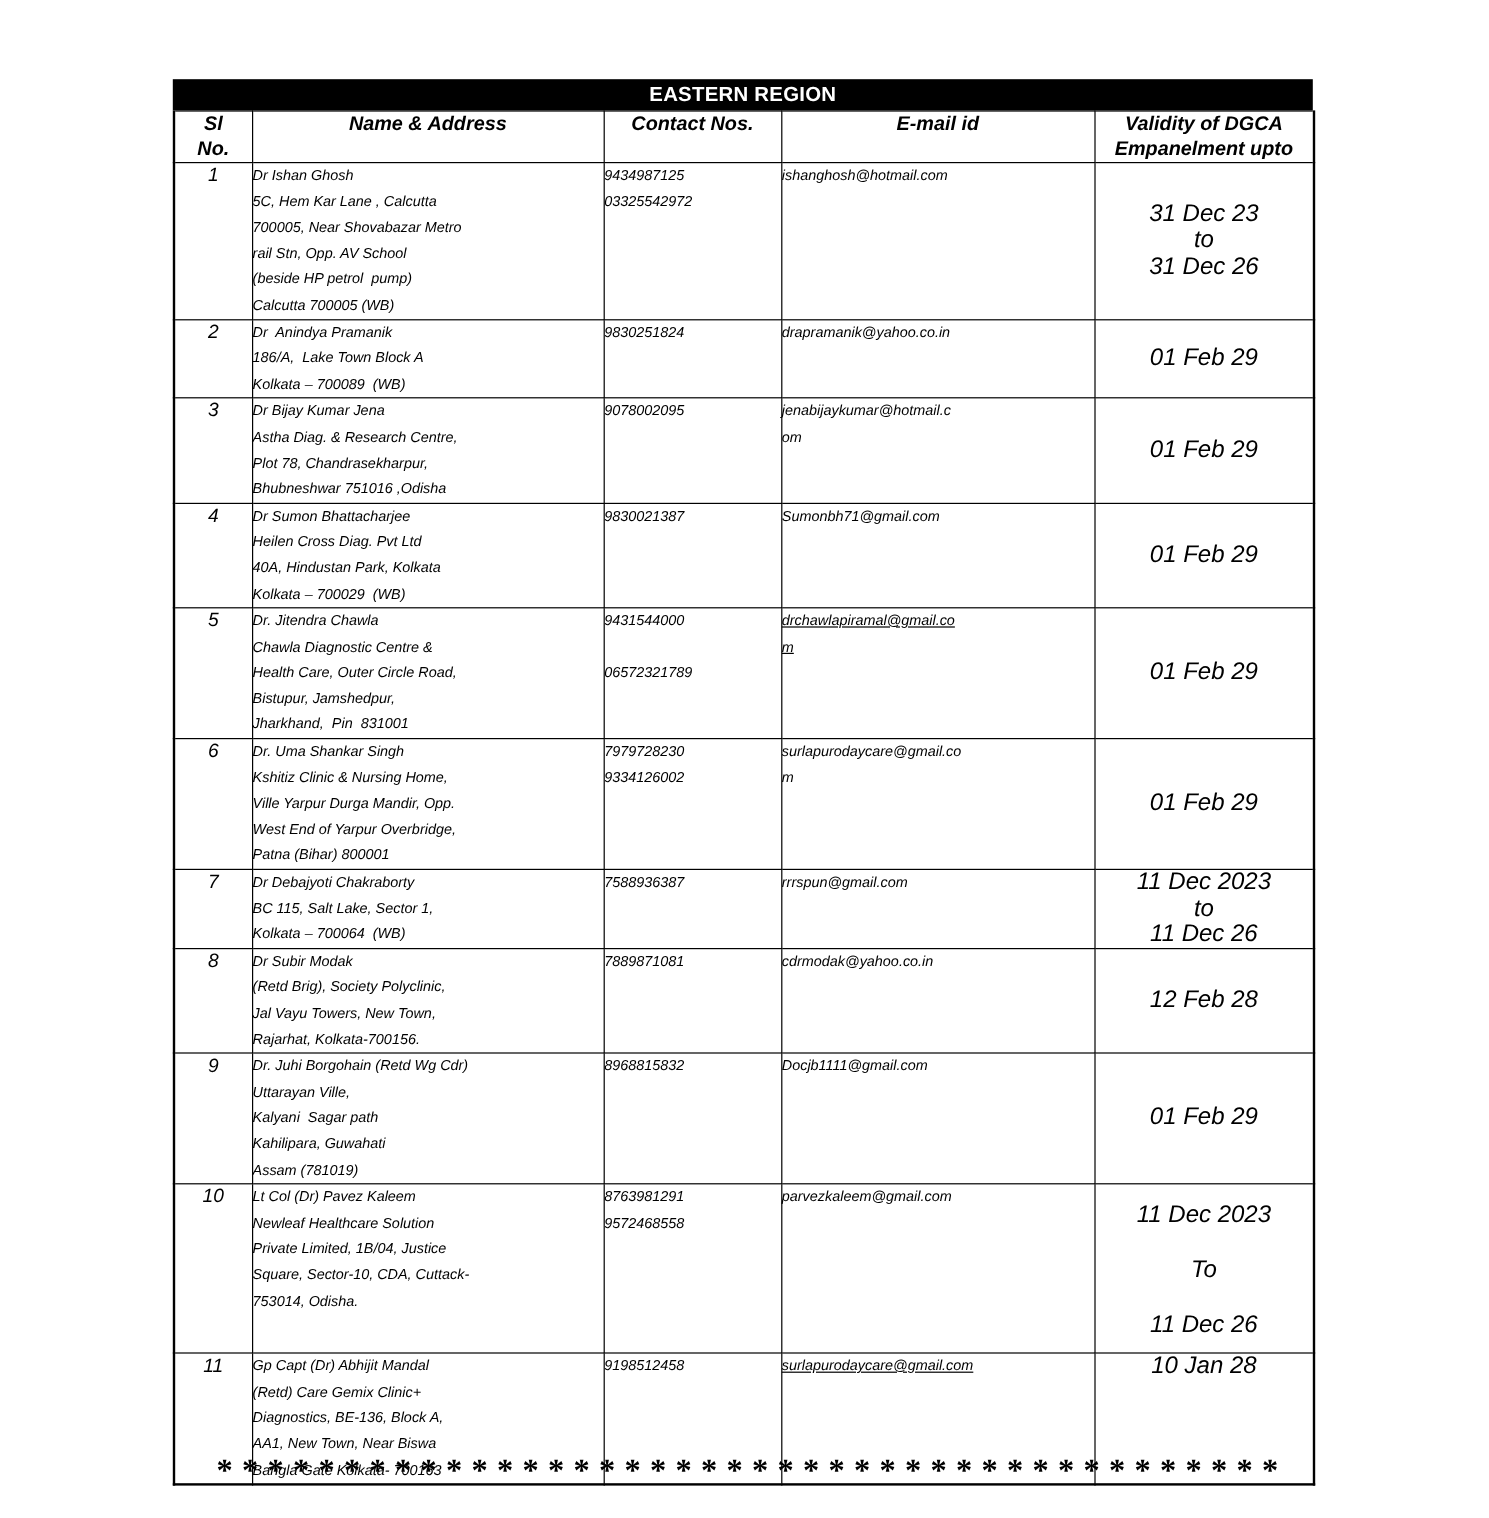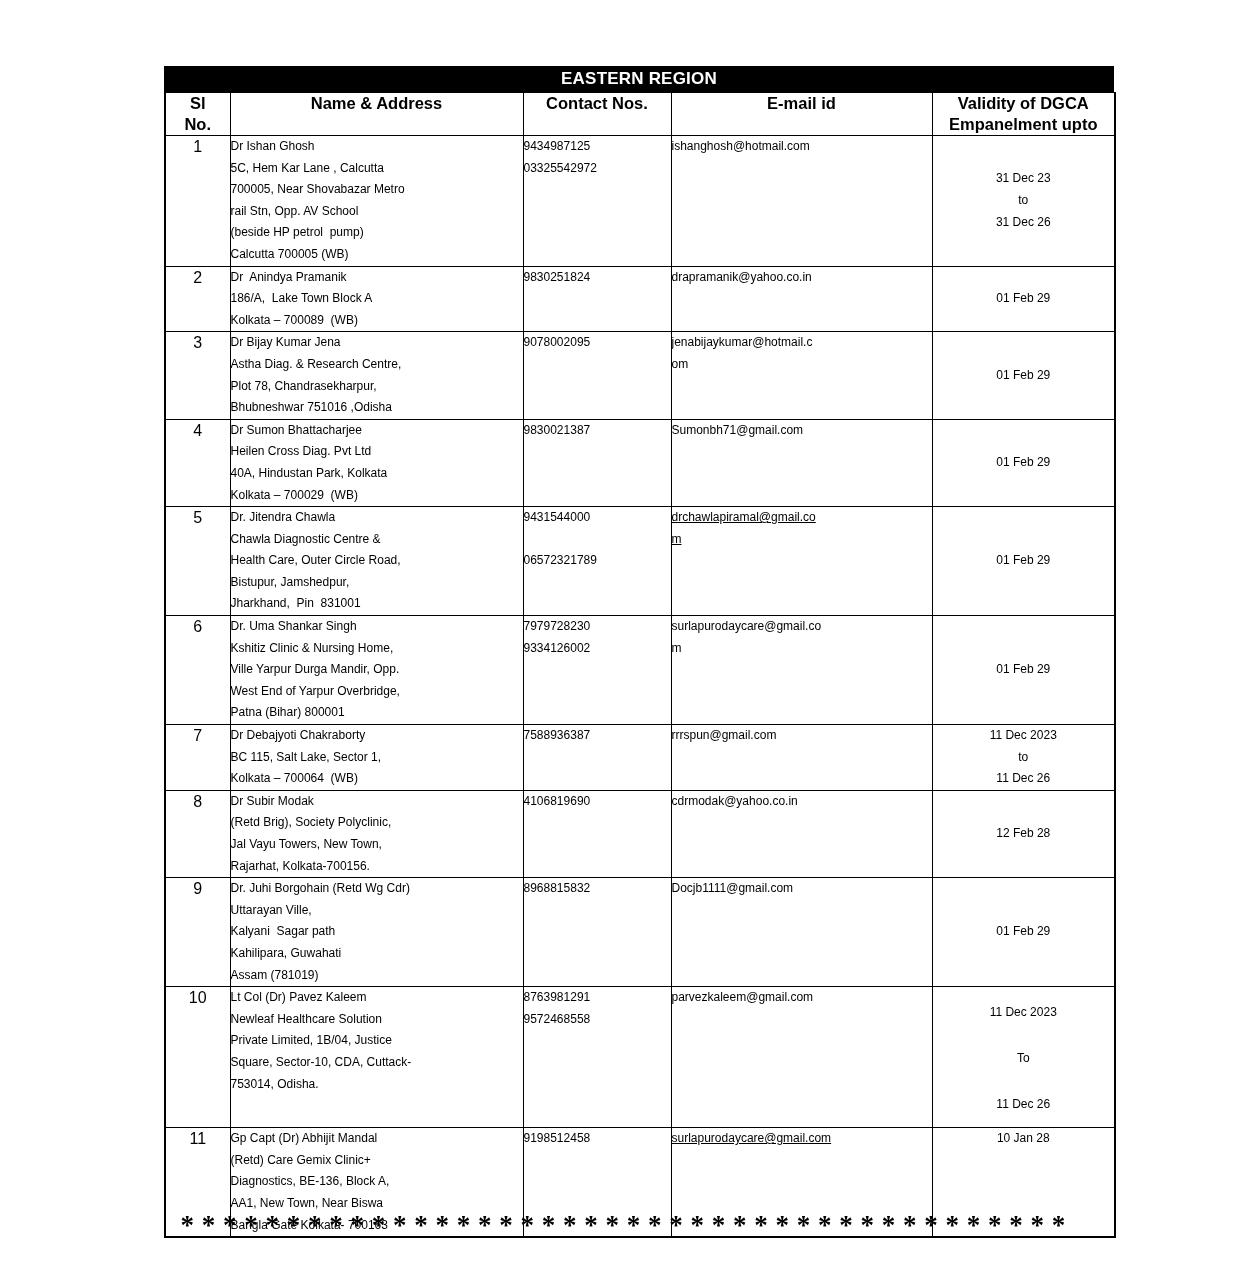--- a/index.html
+++ b/index.html
@@ -11,21 +11,21 @@
     width: 1241px;
     height: 1265px;
     font-family: "Liberation Sans", sans-serif;
     color: #000000;
     position: relative;
     overflow: hidden;
   }
 
   .page {
     position: absolute;
-    left: 164px;
+    left: 144px;
     top: 66px;
     width: 950px;
   }
 
   .region-banner {
     background: #000000;
     color: #ffffff;
     text-align: center;
     font-weight: bold;
     font-size: 17px;
@@ -46,20 +46,21 @@
   table.reg-table col.c-name   { width: 293px; }
   table.reg-table col.c-phone  { width: 148px; }
   table.reg-table col.c-email  { width: 261px; }
   table.reg-table col.c-valid  { width: 183px; }
 
   table.reg-table th,
   table.reg-table td {
     border: 1.5px solid #000;
     vertical-align: top;
     padding: 0;
+    font-style: italic;
   }
 
   thead th {
     font-weight: bold;
     font-size: 16.5px;
     line-height: 21px;
     text-align: center;
     padding: 3px 2px 4px 2px;
     white-space: nowrap;
   }
@@ -77,21 +78,21 @@
 
   td.name, td.phone, td.email {
     font-size: 12px;
     line-height: 21.6px;
     padding: 6px 3px 6px 6px;
   }
   td.phone { padding-left: 8px; }
   td.email { padding-left: 8px; }
 
   td.valid {
-    font-size: 12px;
+    font-size: 20px;
     line-height: 21.6px;
     text-align: center;
     padding: 6px 2px;
   }
   td.valid.mid {
     vertical-align: middle;
   }
   td.valid.top {
     vertical-align: top;
   }
@@ -308,21 +309,21 @@
           <td class="sl">
             <span class="line">8</span>
           </td>
           <td class="name">
             <span class="line">Dr Subir Modak</span>
             <span class="line">(Retd Brig), Society Polyclinic,</span>
             <span class="line">Jal Vayu Towers, New Town,</span>
             <span class="line">Rajarhat, Kolkata-700156.</span>
           </td>
           <td class="phone">
-            <span class="line">4106819690</span>
+            <span class="line">7889871081</span>
           </td>
           <td class="email">
             <span class="line">cdrmodak@yahoo.co.in</span>
           </td>
           <td class="valid mid">
             <span class="line">12 Feb 28</span>
           </td>
         </tr>
         <tr>
           <td class="sl">

